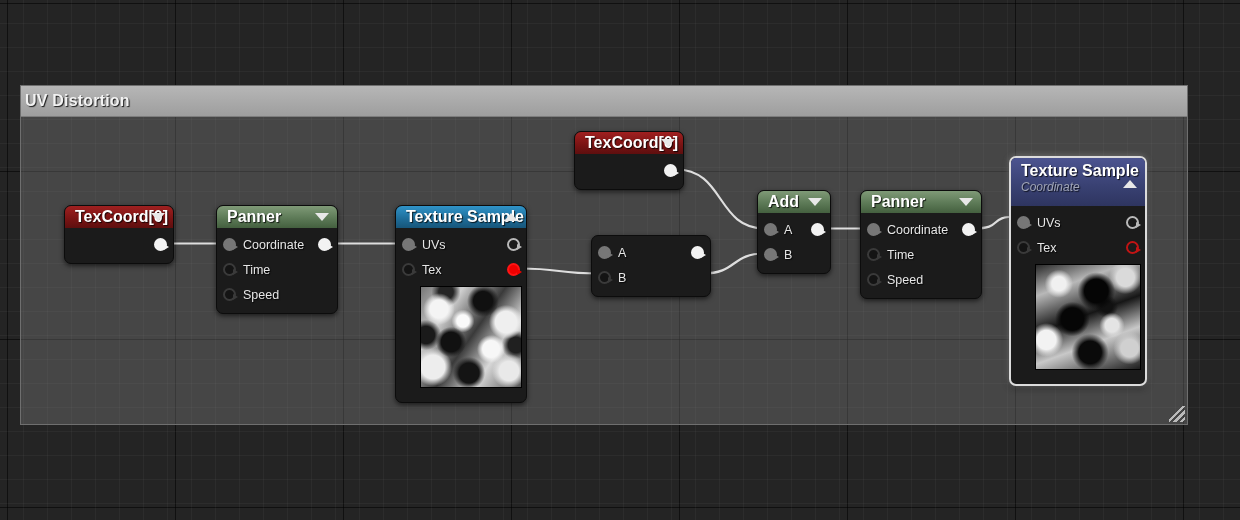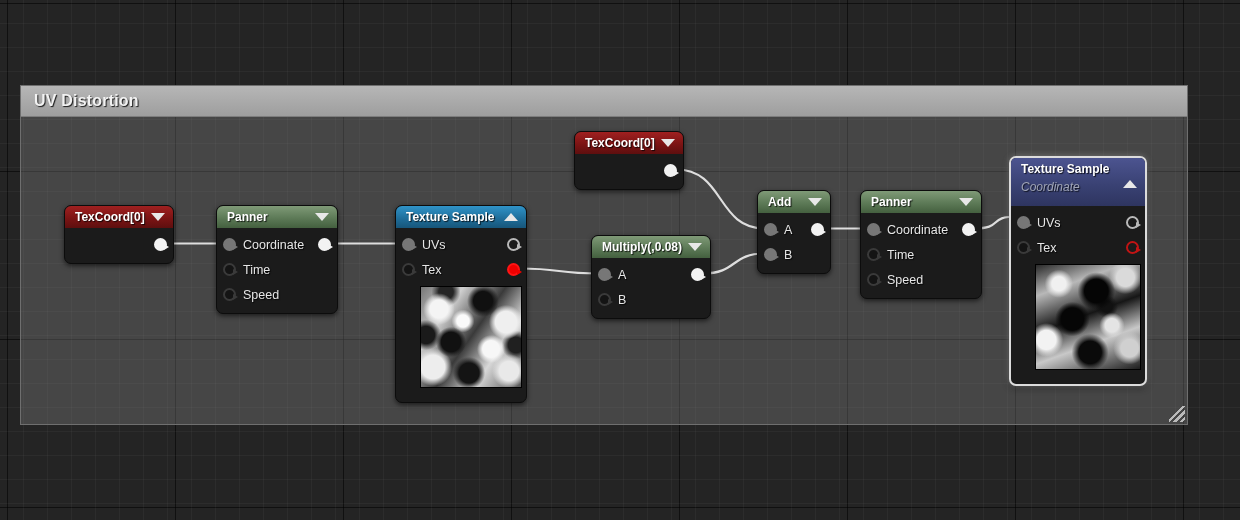--- a/index.html
+++ b/index.html
@@ -26,21 +26,21 @@
     position:absolute;
     box-sizing:border-box;
     border:1px solid #6f6f6f;
     background:rgba(150,150,150,0.30);
   }
   .comment-bar{
     height:30px;
     background:linear-gradient(to bottom,#b6b6b6 0%, #a9a9a9 55%, #9e9e9e 100%);
     border-bottom:1px solid #7d7d7d;
     display:flex;align-items:center;
-    padding:0 13px;
+    padding:0 4px;
   }
   .comment-title{
     font-size:16px;font-weight:bold;color:#f2f2f2;
     text-shadow:1px 1px 1px rgba(0,0,0,0.85);
     letter-spacing:.2px;
   }
   .comment-grip{
     position:absolute;right:2px;bottom:2px;width:16px;height:16px;
     background:
       linear-gradient(135deg, transparent 0 42%, rgba(225,225,225,.75) 42% 52%, transparent 52% 100%),
@@ -70,21 +70,21 @@
     padding:0 6px 0 10px;
   }
   .nhead.red  {background:linear-gradient(to bottom,#a02020 0%,#7c1414 55%,#5e0f0f 100%);}
   .nhead.green{background:linear-gradient(to bottom,#7f9a77 0%,#5d7a57 55%,#44603f 100%);}
   .nhead.blue {background:linear-gradient(to bottom,#2f93c8 0%,#1e6c98 60%,#17567a 100%);}
   .nhead.selhead{
     background:linear-gradient(to bottom,#4c5490 0%,#3a4274 55%,#2e3560 100%);
     height:44px;align-items:flex-start;padding-top:4px;
   }
   .ntitle{
-    font-size:12px;font-weight:bold;color:#ffffff;
+    font-size:16px;font-weight:bold;color:#ffffff;
     text-shadow:1px 1px 1px rgba(0,0,0,.8);
     white-space:nowrap;
   }
   .nsub{
     position:absolute;left:10px;top:22px;
     font-size:12px;font-style:italic;color:#9fa4b5;
     text-shadow:1px 1px 1px rgba(0,0,0,.7);
   }
   .arrow{
     margin-left:auto;width:0;height:0;
@@ -263,24 +263,20 @@
           <span class="ntitle">TexCoord[0]</span>
           <div class="arrow down inhead"></div>
         </div>
         <div class="nbody">
           <div class="row">
             <span class="pin out filled" style="top: 6px;"></span>
           </div>
         </div>
       </div>
       <div class="node" style="left: 591px; top: 235px; width: 118px;">
-        <div class="nhead green">
-          <span class="ntitle">Multiply(,0.08)</span>
-          <div class="arrow down inhead"></div>
-        </div>
         <div class="nbody">
           <div class="row">
             <span class="pin in grey" style="top: 6px;"></span>
             <span class="plabel in">A</span>
             <span class="pin out filled" style="top: 6px;"></span>
           </div>
           <div class="row">
             <span class="pin in dim" style="top: 6px;"></span>
             <span class="plabel in">B</span>
           </div>

